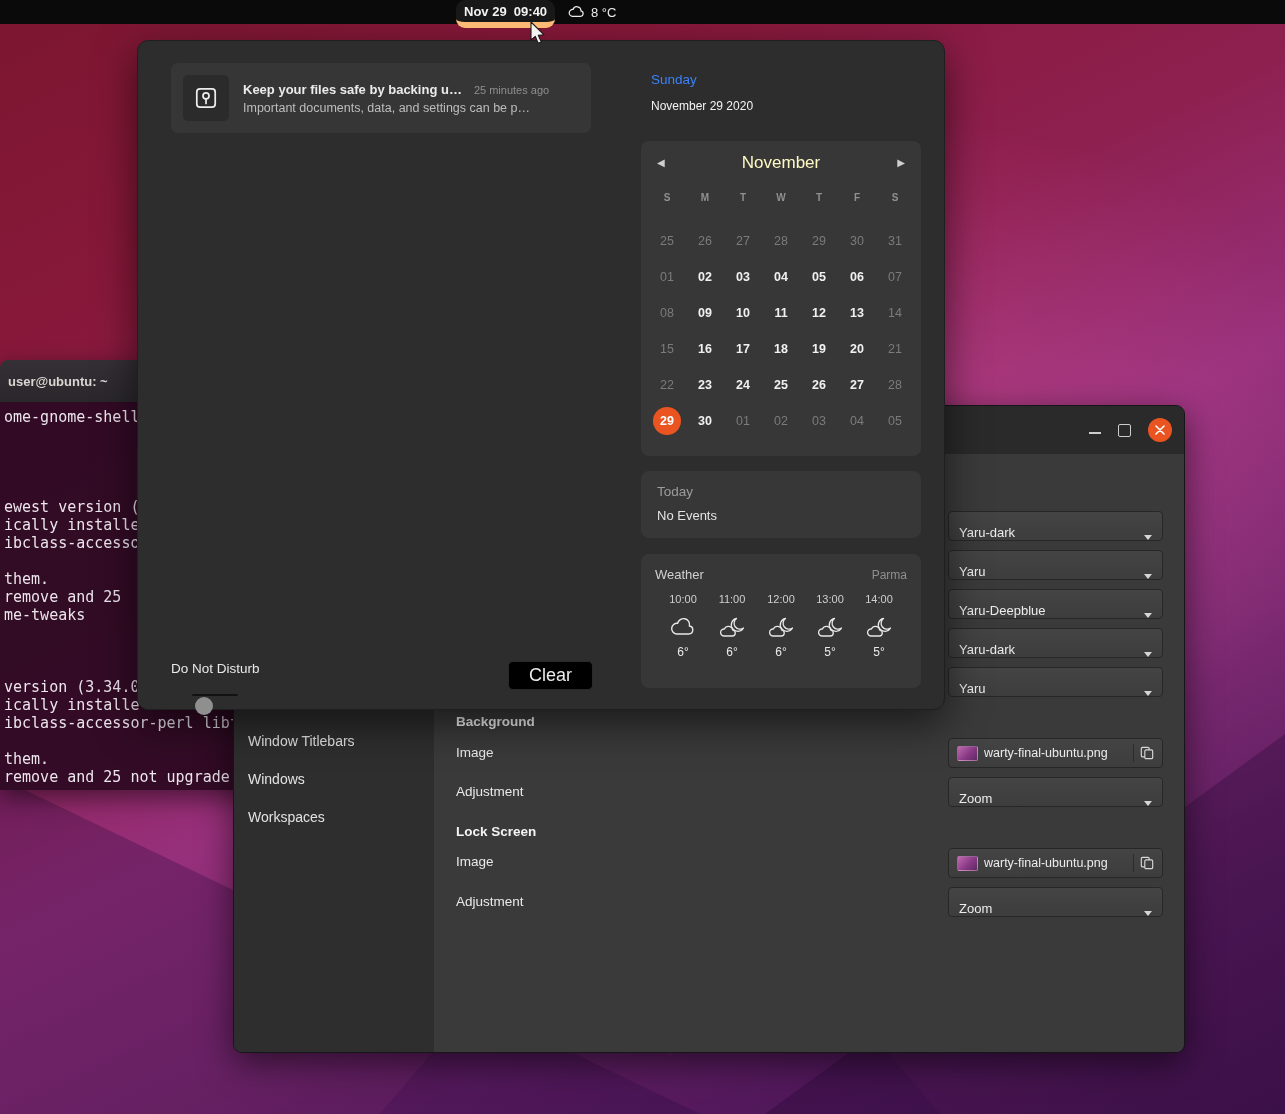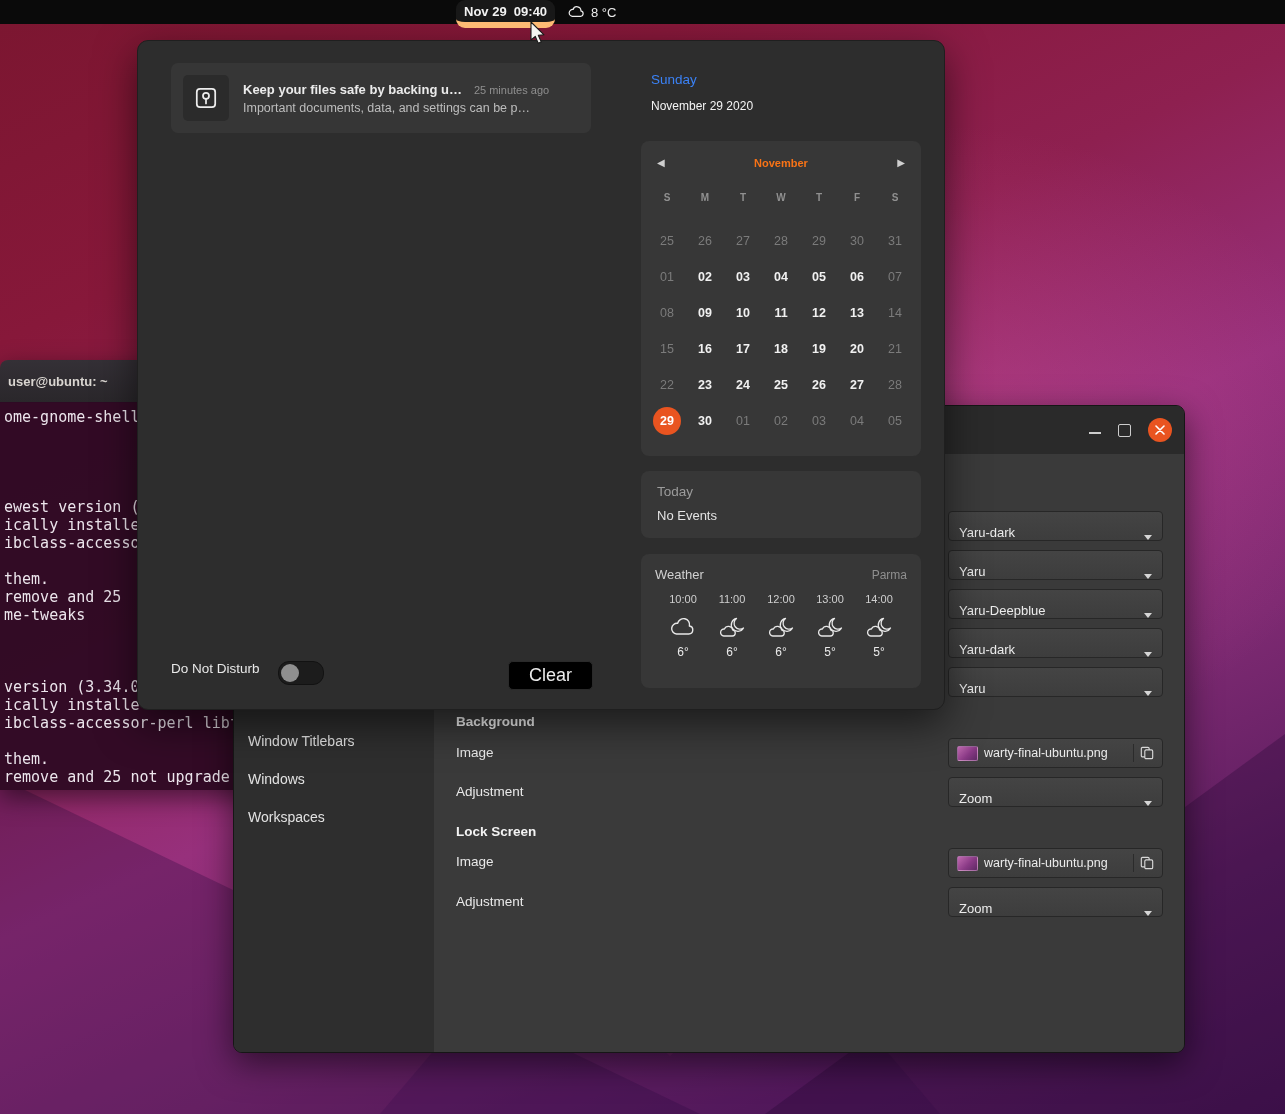--- a/index.html
+++ b/index.html
@@ -73,33 +73,33 @@
     box-sizing:border-box;}
   .notif-card{position:absolute;left:33px;top:22px;width:420px;height:70px;background:#363636;border-radius:7px;
     display:flex;align-items:center;gap:14px;padding:0 12px;box-sizing:border-box;}
   .notif-iconbox{width:46px;height:46px;background:#2b2b2b;border-radius:5px;flex:none;
     display:flex;align-items:center;justify-content:center;}
   .notif-body{flex:1;min-width:0;}
   .nb-row1{display:flex;align-items:baseline;gap:12px;white-space:nowrap;}
   .nb-title{color:#ebebeb;font-size:13px;font-weight:700;}
   .nb-time{color:#8f8f8f;font-size:11px;}
   .nb-text{color:#bdbdbd;font-size:12.5px;margin-top:4px;white-space:nowrap;}
-  .dnd-row{position:absolute;left:33px;top:620px;height:27px;display:flex;align-items:flex-start;gap:18px;}
+  .dnd-row{position:absolute;left:33px;top:620px;height:27px;display:flex;align-items:center;gap:18px;flex-direction:column;}
   .dnd-label{color:#e8e8e8;font-size:13.5px;}
   .switch{width:44px;height:22px;border-radius:11px;background:#1c1c1c;border:1px solid #121212;position:relative;}
   .switch .knob{position:absolute;left:2px;top:2px;width:18px;height:18px;border-radius:50%;background:#8f8f8f;}
   .clear-btn{position:absolute;left:370px;top:620px;width:83px;height:27px;background:#000000;border:1px solid #2a2a2a;
     border-radius:5px;color:#ebebeb;font-size:18px;display:flex;align-items:center;justify-content:center;}
   .right-col{position:absolute;left:503px;top:0;width:280px;}
   .pp-weekday{position:absolute;left:10px;top:31px;color:#3b82f6;font-size:13.5px;}
   .pp-date{position:absolute;left:10px;top:51px;color:#f4f4f4;font-size:12px;margin-top:7px;}
   .tile{position:absolute;left:0;width:280px;background:#373737;border-radius:8px;box-sizing:border-box;}
   .cal-tile{top:100px;height:315px;}
   .cal-head{height:44px;display:flex;align-items:center;padding:0 16px;}
-  .cal-month{flex:1;text-align:center;color:#f97316;font-size:11px;font-weight:700;}
+  .cal-month{flex:1;text-align:center;color:#fef9c3;font-size:17px;font-weight:400;}
   .cal-arrow{color:#cfcfcf;font-size:10px;line-height:1;}
   .cal-dayheads,.cal-days{display:grid;grid-template-columns:repeat(7,38px);justify-content:center;}
   .cal-dayheads{height:24px;}
   .dayhead{display:flex;align-items:center;justify-content:center;color:#909090;font-size:10px;font-weight:700;}
   .cal-days{margin-top:14px;grid-auto-rows:36px;}
   .day{display:flex;align-items:center;justify-content:center;font-size:12.5px;}
   .daynum{width:28px;height:28px;display:flex;align-items:center;justify-content:center;border-radius:50%;}
   .day.dim{color:#7b7b7b;}
   .day.strong{color:#f1f1f1;font-weight:700;}
   .day.today{color:#ffffff;font-weight:700;}

